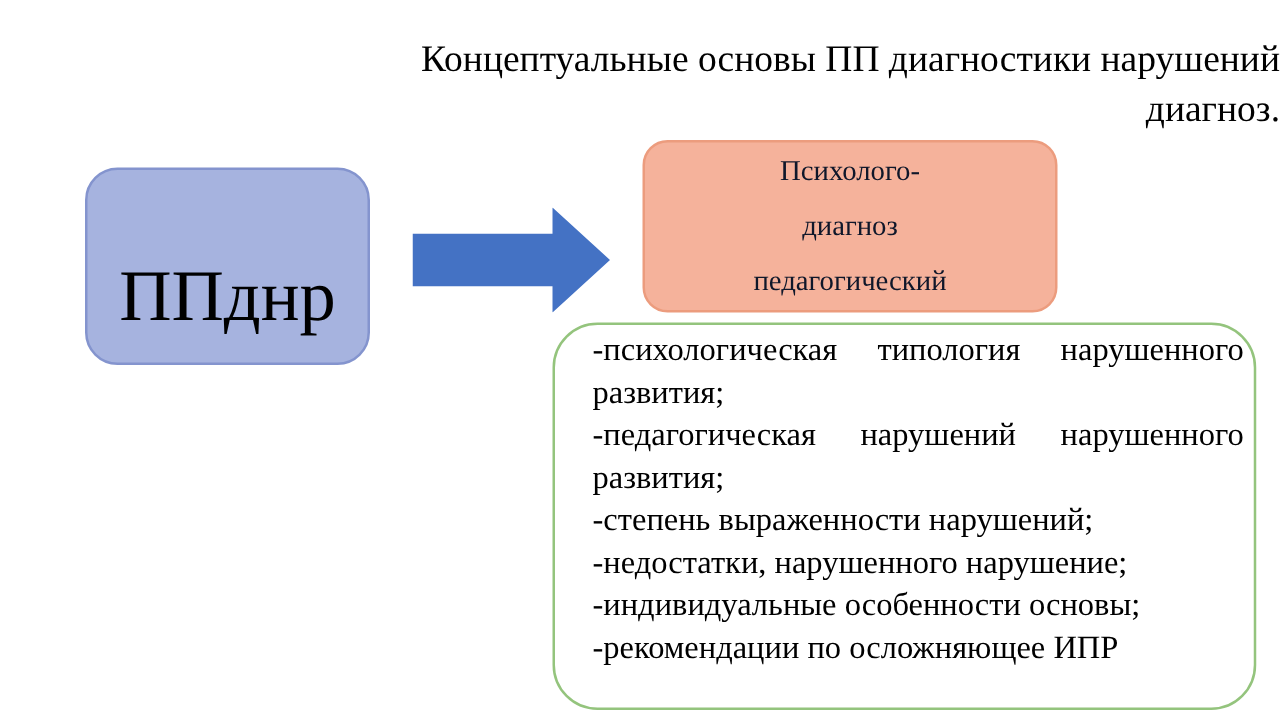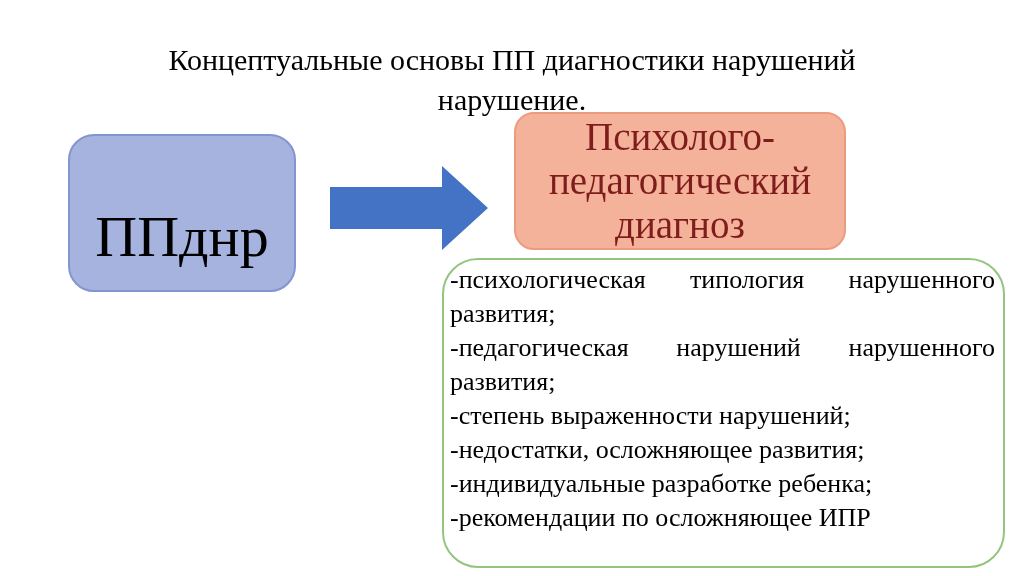--- a/index.html
+++ b/index.html
@@ -9,24 +9,24 @@
   .slide {
     position: relative;
     width: 1024px;
     height: 576px;
     background: #ffffff;
     overflow: hidden;
   }
 
   .title {
     position: absolute;
-    top: 40px;
+    top: 28px;
     left: 0;
     width: 100%;
-    text-align: center;
+    text-align: right;
     font-size: 30px;
     line-height: 40px;
     color: #000;
   }
 
   .box-blue {
     position: absolute;
     left: 68px;
     top: 134px;
     width: 228px;
@@ -64,78 +64,79 @@
     background: var(--orange-fill, #f5b29b);
     border: 2px solid var(--orange-border, #ec9c7e);
     border-radius: 20px;
     display: flex;
     flex-direction: column;
     align-items: center;
     justify-content: center;
     text-align: center;
   }
   .box-orange .line {
-    font-size: 39px;
+    font-size: 23px;
     line-height: 44px;
-    color: #7f1d1d;
+    color: #0f172a;
   }
 
   .box-green {
     position: absolute;
     left: 442px;
     top: 258px;
     width: 563px;
     height: 310px;
     background: #ffffff;
     border: 2px solid var(--green-border, #94c47d);
     border-radius: 36px;
     padding: 3px 8px 0 6px;
     overflow: hidden;
   }
   .box-green .line {
     font-size: 26px;
     line-height: 34px;
     white-space: nowrap;
+    margin-left: 24px;
   }
   .box-green .line.justify {
     text-align: justify;
     text-align-last: justify;
     white-space: normal;
   }
 </style>
 </head>
 <body>
 
 <div class="slide">
 
   <div class="title">
     <div>Концептуальные основы ПП диагностики нарушений</div>
-    <div>нарушение.</div>
+    <div>диагноз.</div>
   </div>
 
   <div class="box-blue">
     <span class="label">ППднр</span>
   </div>
 
   <div class="arrow-wrap">
     <svg viewBox="0 0 158 84" preserveAspectRatio="none" aria-hidden="true">
       <polygon points="0,21 112,21 112,0 158,42 112,84 112,63 0,63"></polygon>
     </svg>
   </div>
 
   <div class="box-orange">
     <div class="line">Психолого-</div>
+    <div class="line">диагноз</div>
     <div class="line">педагогический</div>
-    <div class="line">диагноз</div>
   </div>
 
   <div class="box-green">
     <div class="line justify">-психологическая типология нарушенного</div>
     <div class="line">развития;</div>
     <div class="line justify">-педагогическая нарушений нарушенного</div>
     <div class="line">развития;</div>
     <div class="line">-степень выраженности нарушений;</div>
-    <div class="line">-недостатки, осложняющее развития;</div>
-    <div class="line">-индивидуальные разработке ребенка;</div>
+    <div class="line">-недостатки, нарушенного нарушение;</div>
+    <div class="line">-индивидуальные особенности основы;</div>
     <div class="line">-рекомендации по осложняющее ИПР</div>
   </div>
 
 </div>
 
 </body></html>

